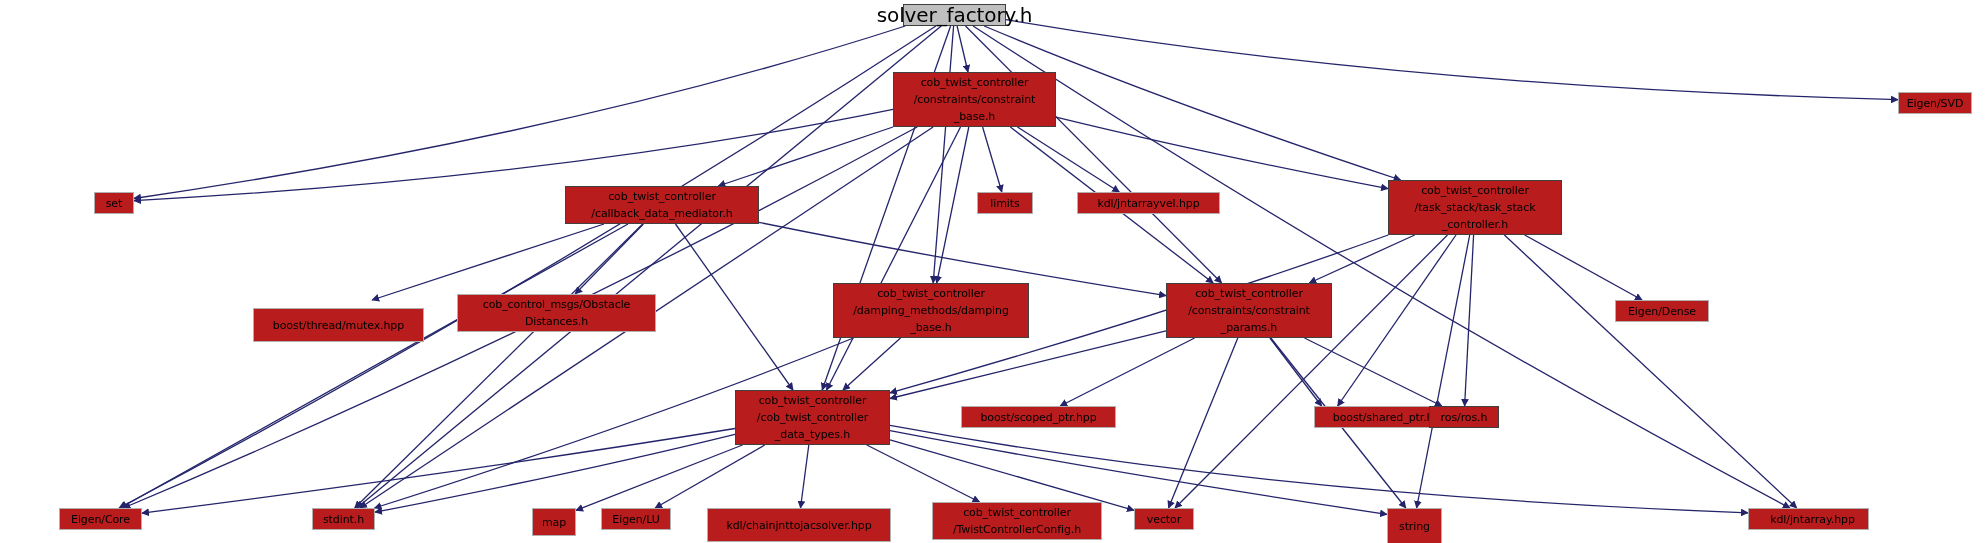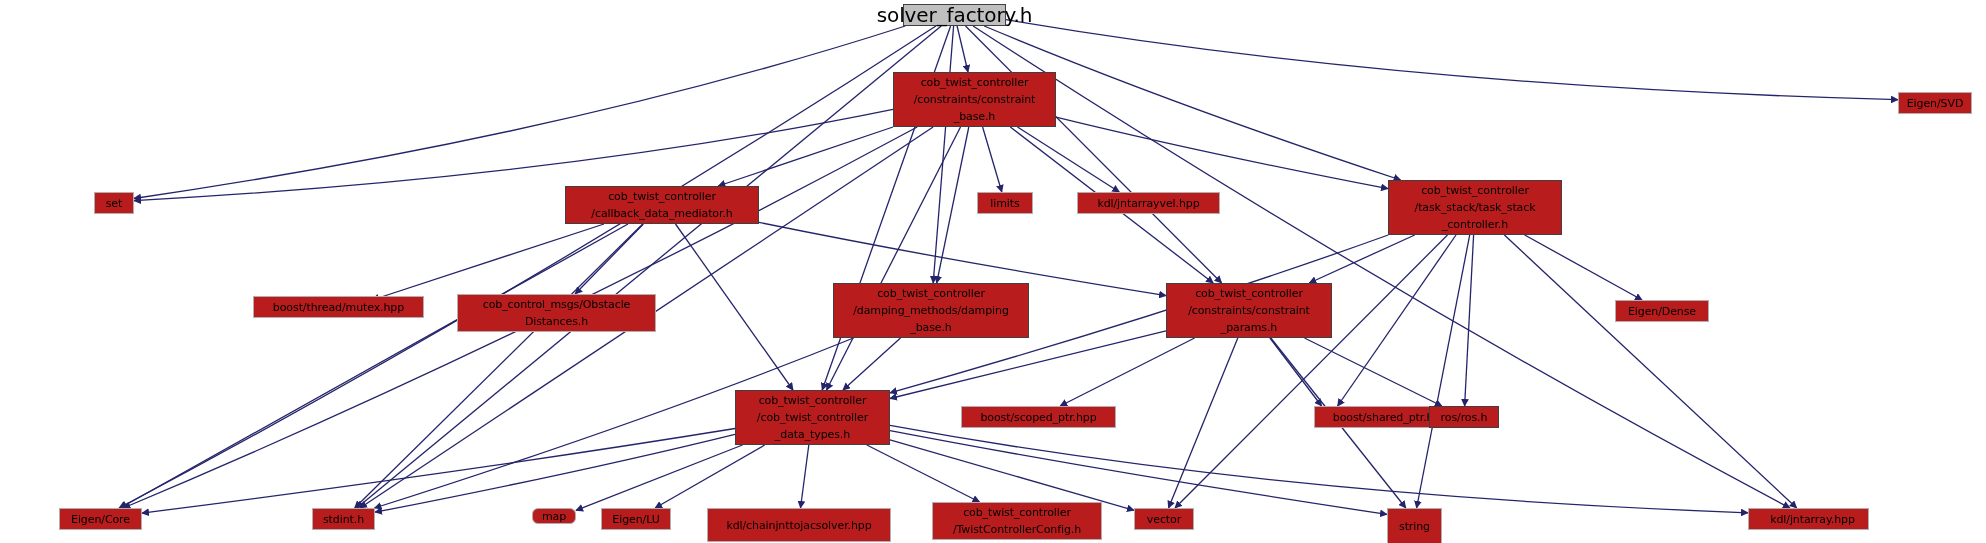--- a/index.html
+++ b/index.html
@@ -126,39 +126,39 @@
 /constraints/constraint
 _base.h</div>
       <div class="node" style="left: 94px; top: 192px; width: 40px; height: 22px;">set</div>
       <div class="node strong" style="left: 565px; top: 186px; width: 194px; height: 38px;">cob_twist_controller
 /callback_data_mediator.h</div>
       <div class="node" style="left: 977px; top: 192px; width: 56px; height: 22px;">limits</div>
       <div class="node" style="left: 1065px; top: 192px; width: 143px; height: 22px; margin-left: 12px;">kdl/jntarrayvel.hpp</div>
       <div class="node strong" style="left: 1388px; top: 180px; width: 174px; height: 55px;">cob_twist_controller
 /task_stack/task_stack
 _controller.h</div>
-      <div class="node" style="left: 253px; top: 296px; width: 171px; height: 22px; text-align: right;">boost/thread/mutex.hpp</div>
+      <div class="node" style="left: 253px; top: 308px; width: 171px; height: 34px; text-align: right;">boost/thread/mutex.hpp</div>
       <div class="node" style="left: 457px; top: 294px; width: 199px; height: 38px;">cob_control_msgs/Obstacle
 Distances.h</div>
       <div class="node strong" style="left: 833px; top: 283px; width: 196px; height: 55px;">cob_twist_controller
 /damping_methods/damping
 _base.h</div>
       <div class="node strong" style="left: 1166px; top: 283px; width: 166px; height: 55px;">cob_twist_controller
 /constraints/constraint
 _params.h</div>
       <div class="node" style="left: 1615px; top: 300px; width: 94px; height: 22px;">Eigen/Dense</div>
       <div class="node strong" style="left: 735px; top: 390px; width: 155px; height: 55px;">cob_twist_controller
 /cob_twist_controller
 _data_types.h</div>
       <div class="node" style="left: 961px; top: 406px; width: 155px; height: 22px;">boost/scoped_ptr.hpp</div>
       <div class="node" style="left: 1314px; top: 406px; width: 152px; height: 22px;">boost/shared_ptr.hpp</div>
       <div class="node strong" style="left: 1429px; top: 406px; width: 70px; height: 22px;">ros/ros.h</div>
       <div class="node" style="left: 59px; top: 508px; width: 83px; height: 22px;">Eigen/Core</div>
       <div class="node" style="left: 312px; top: 508px; width: 63px; height: 22px;">stdint.h</div>
-      <div class="node" style="left: 532px; top: 508px; width: 44px; height: 16px; border-radius: 6px;">map</div>
+      <div class="node" style="left: 532px; top: 508px; width: 44px; height: 28px;">map</div>
       <div class="node" style="left: 601px; top: 508px; width: 70px; height: 22px;">Eigen/LU</div>
       <div class="node" style="left: 707px; top: 508px; width: 184px; height: 34px;">kdl/chainjnttojacsolver.hpp</div>
       <div class="node" style="left: 932px; top: 502px; width: 170px; height: 38px;">cob_twist_controller
 /TwistControllerConfig.h</div>
       <div class="node" style="left: 1134px; top: 508px; width: 60px; height: 22px;">vector</div>
       <div class="node" style="left: 1387px; top: 508px; width: 55px; height: 36px;">string</div>
       <div class="node" style="left: 1748px; top: 508px; width: 121px; height: 22px; padding-left: 8px;">kdl/jntarray.hpp</div>
     </div>
 </div>
 

